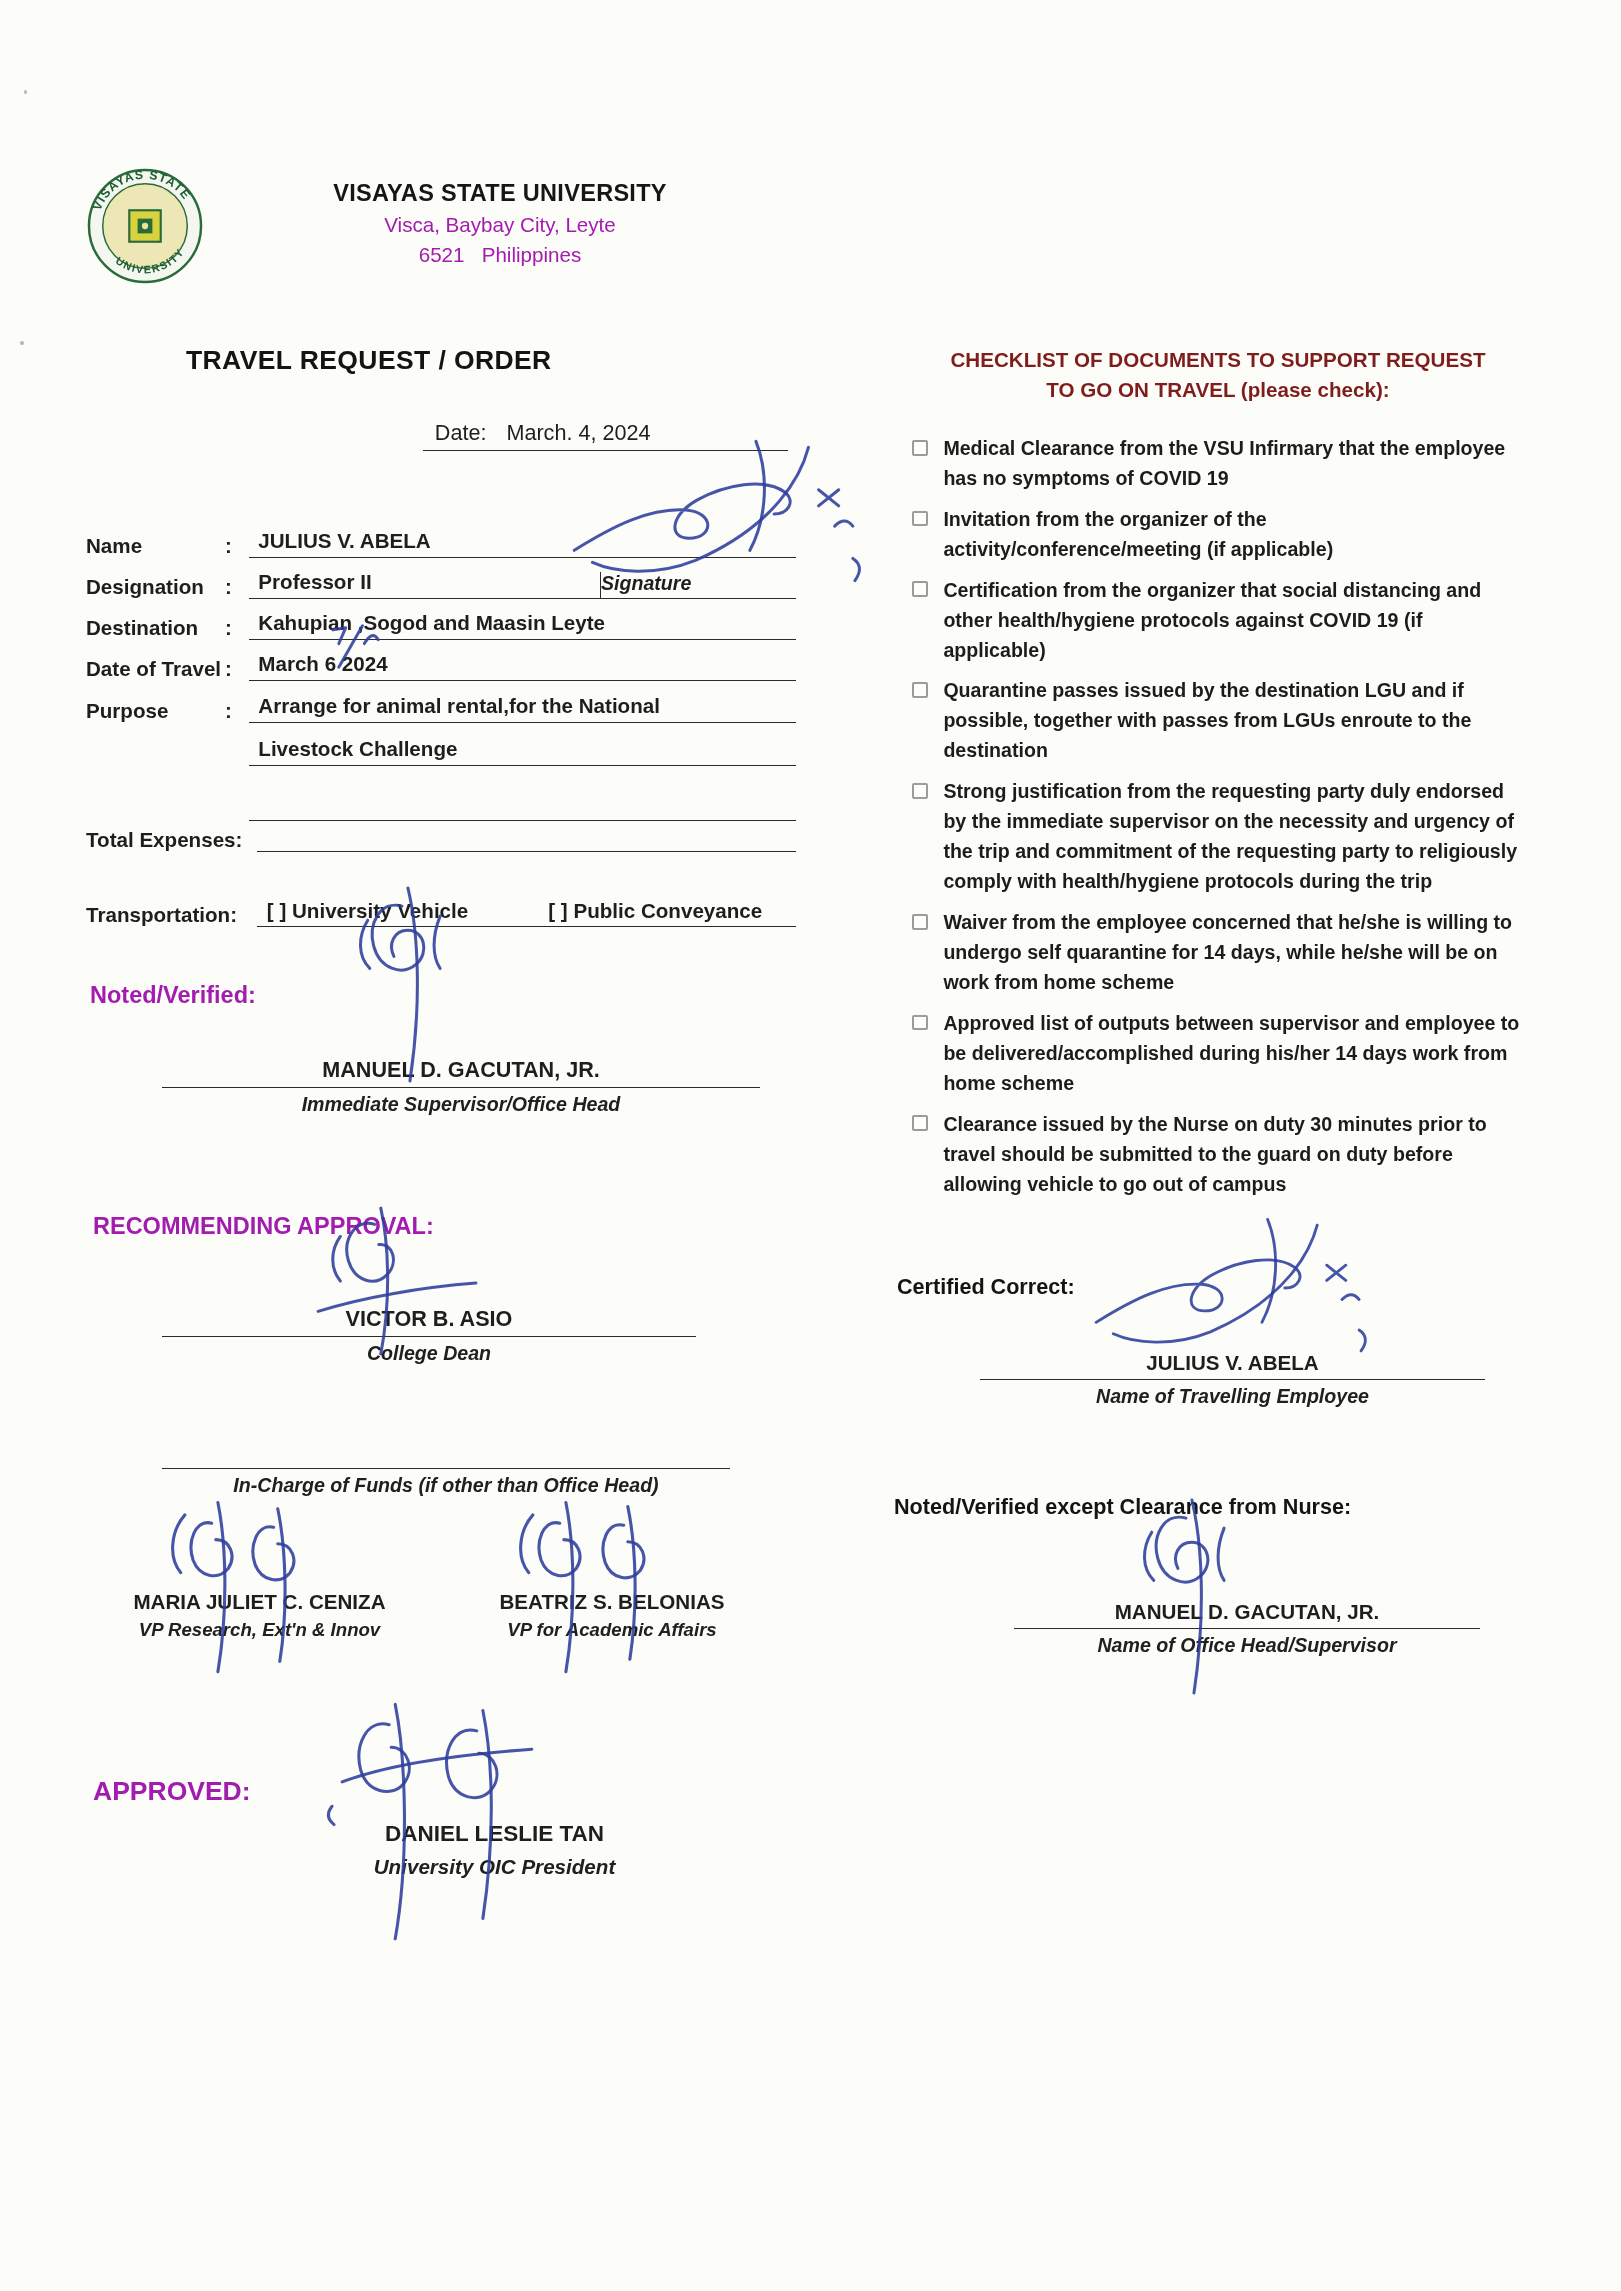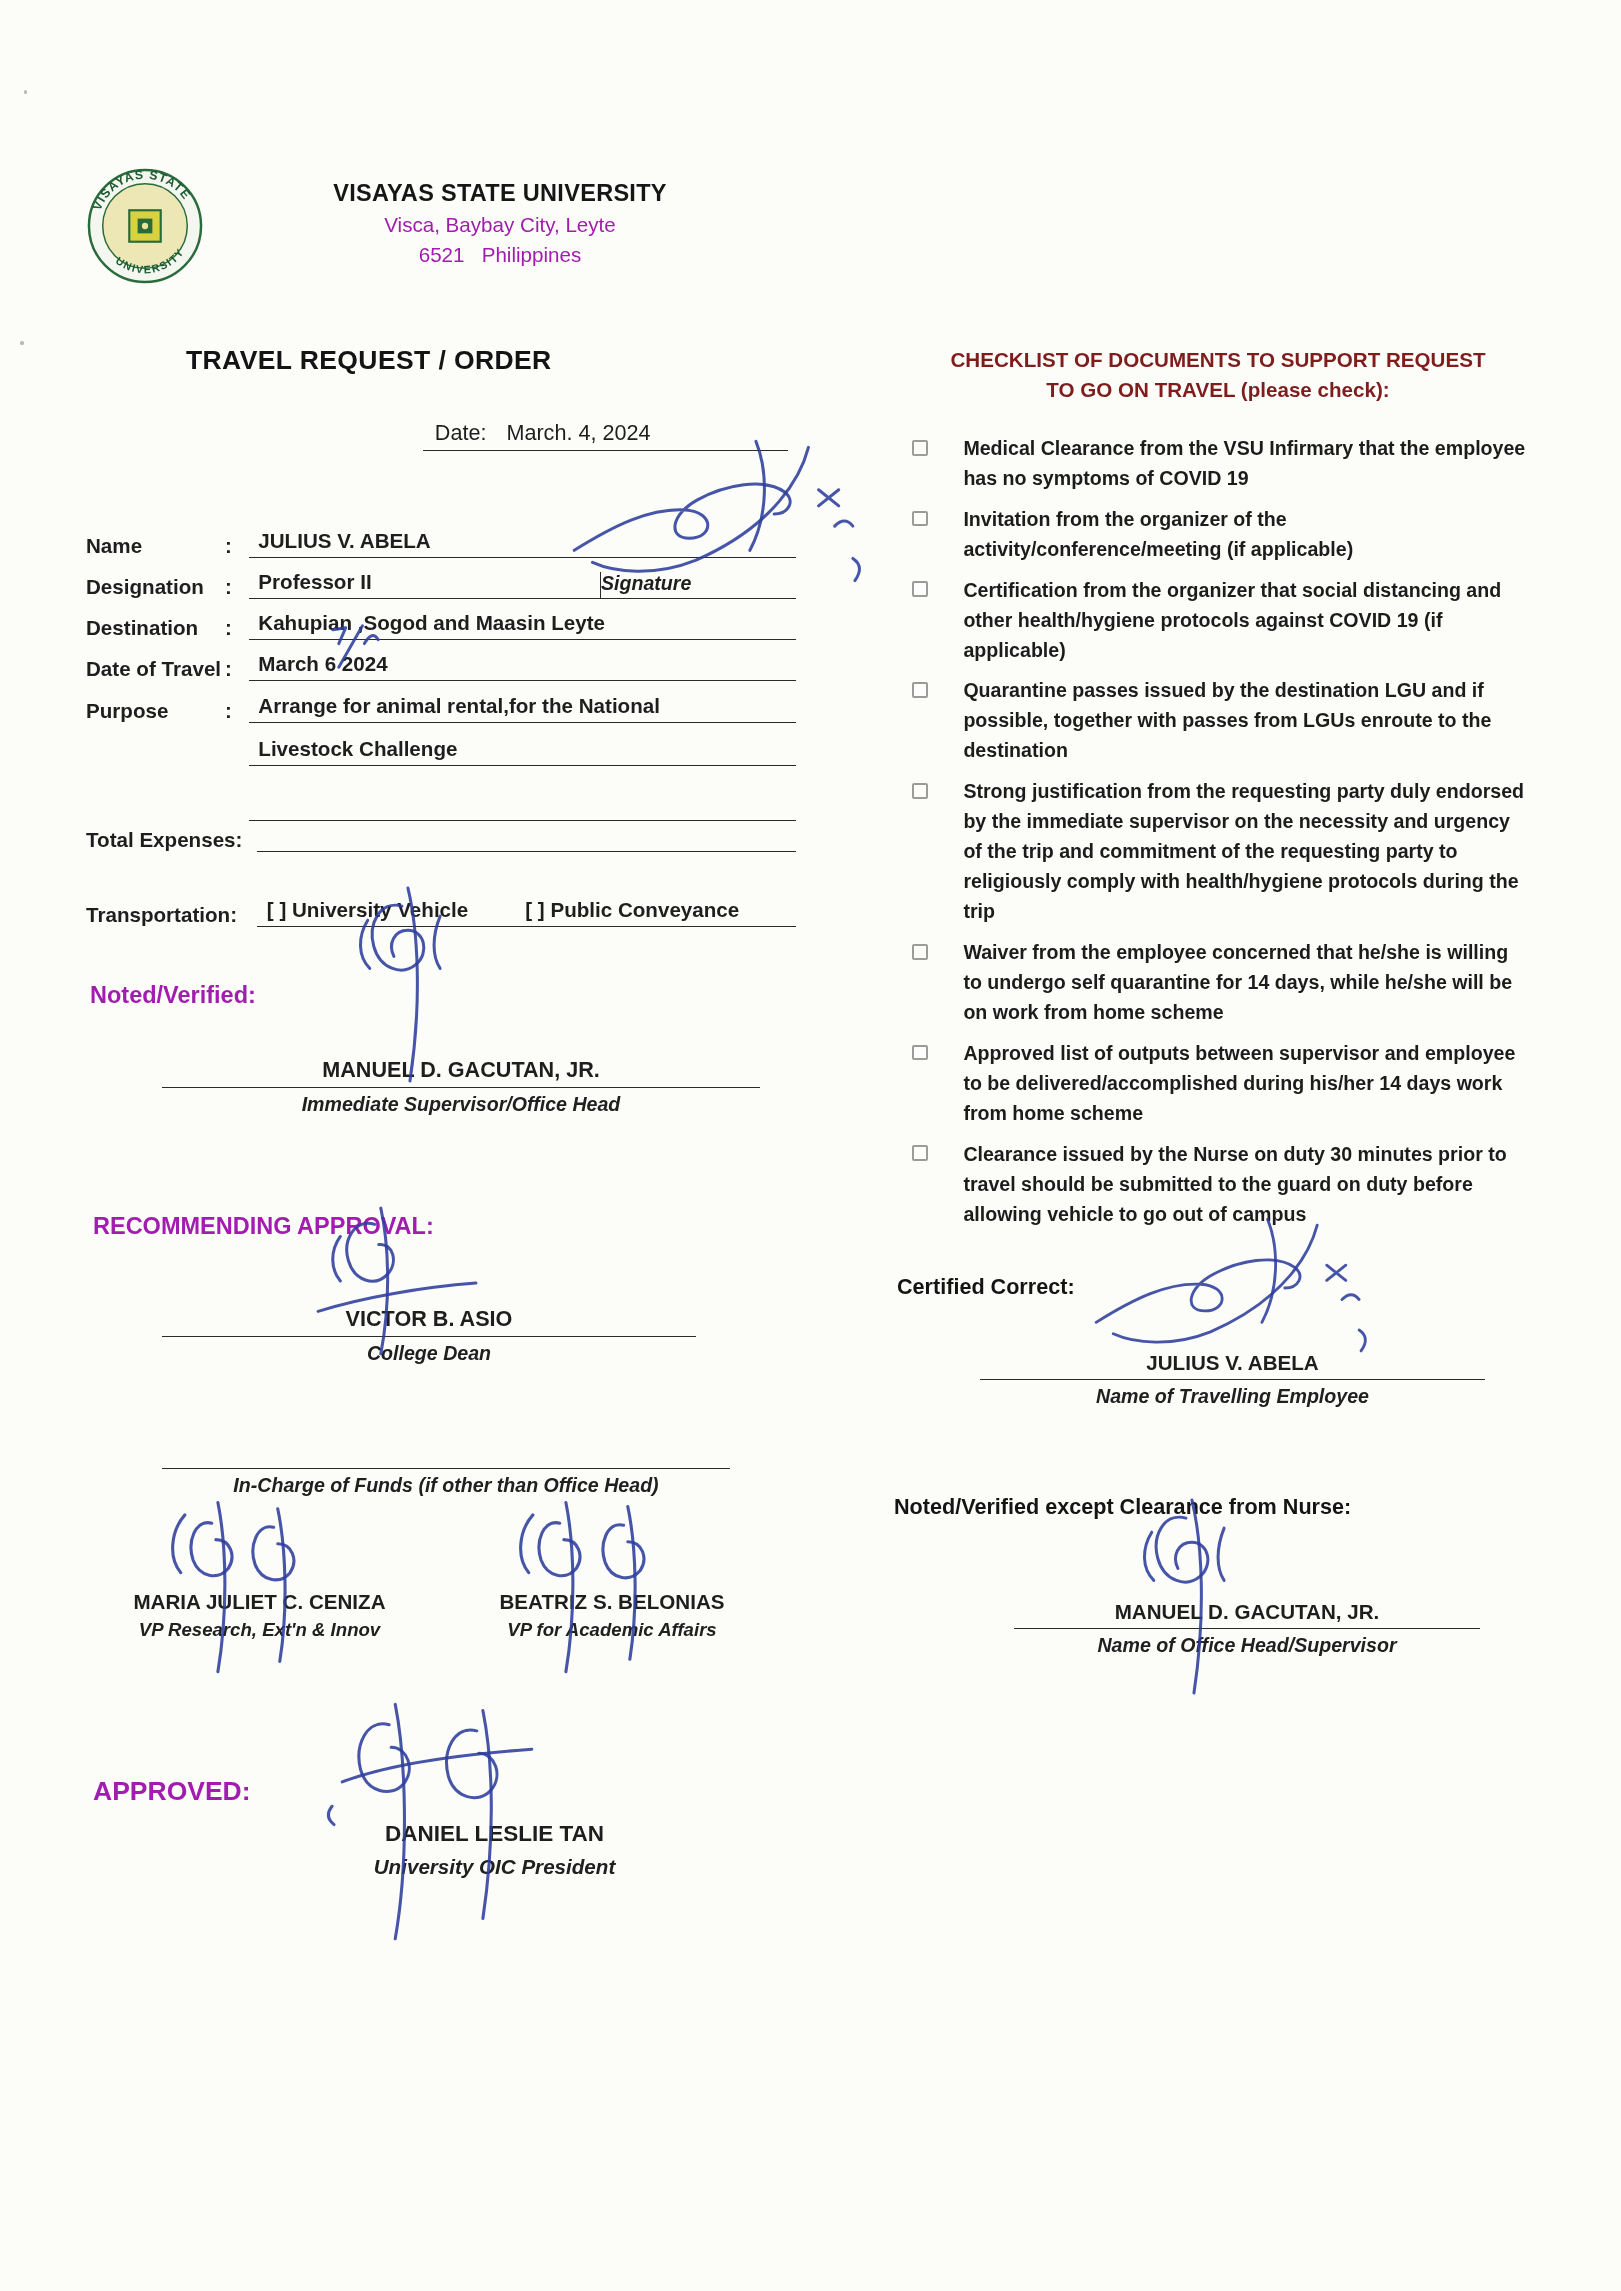--- a/index.html
+++ b/index.html
@@ -24,34 +24,34 @@
               font-size:21.6px; font-weight:400; }
   .fields { left:86px; top:525px; width:710px; height:423px; }
   .fr { position:absolute; left:0; right:0; display:flex; align-items:flex-end; height:33px; }
   .flabel { width:139px; font-size:20.6px; font-weight:700; flex:none; }
   .flabel-w { width:171px; font-size:20.6px; font-weight:700; flex:none; }
   .fcolon { width:23.5px; font-size:20.6px; font-weight:700; flex:none; }
   .fvalue { flex:1; border-bottom:1.6px solid #2a2a2a; font-size:20.6px; font-weight:700;
             padding:0 3.9px 2.9px 9.8px; min-height:29px; }
   .sigcell { width:196px; flex:none; border-bottom:1.6px solid #2a2a2a; border-left:1.6px solid #2a2a2a;
              text-align:left; font-size:19.6px; font-weight:700; font-style:italic; padding-bottom:2.9px; }
-  .opts { display:flex; gap:57px; }
+  .opts { display:flex; gap:80px;align-items:center; }
 
   .sec-label { font-size:23.5px; font-weight:700; color:#a21caf; }
   .name-block { text-align:center; }
   .nm { font-size:21.6px; font-weight:700; border-bottom:1.6px solid #2a2a2a; padding-bottom:3.9px; }
   .nm-noline { font-size:20.6px; font-weight:700; }
   .ttl { font-size:19.6px; font-weight:700; font-style:italic; margin-top:4.9px; color:#202020;text-align:center; }
   .overline-block { border-top:1.6px solid #2a2a2a; padding-top:4.9px; text-align:center; }
 
   
   .cl-title { left:910px; top:345px; width:616px; text-align:center;
               font-size:20.6px; font-weight:700; line-height:30px; color:#7f1d1d; }
   .cl-items { left:910px; top:433px; width:619px; }
-  .cl-item { display:flex; margin-bottom:10.8px;gap:20px; }
+  .cl-item { display:flex; margin-bottom:10.8px; }
   .cb { width:15.7px; height:15.7px; border:2px solid #9b9b98; border-radius:2px;
         flex:none; margin:6.9px 15.7px 0 2px; background:#fdfdfc; }
   .cl-text { font-size:19.6px; font-weight:700; line-height:30px; color:#1c1c1c; }
 
   .rc-label { font-size:21.6px; font-weight:700; color:#141414; }
 
   
   .sig { position:absolute; z-index:5; pointer-events:none; }
   .sig svg { display:block; width:100%; height:100%; }
   .ink { fill:none; stroke:#2e3d9c; stroke-width:3; stroke-linecap:round; stroke-linejoin:round; opacity:.88; }

